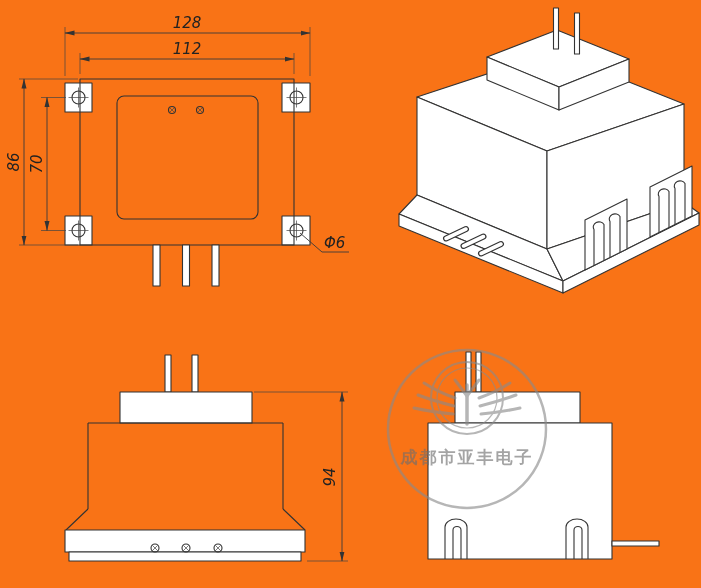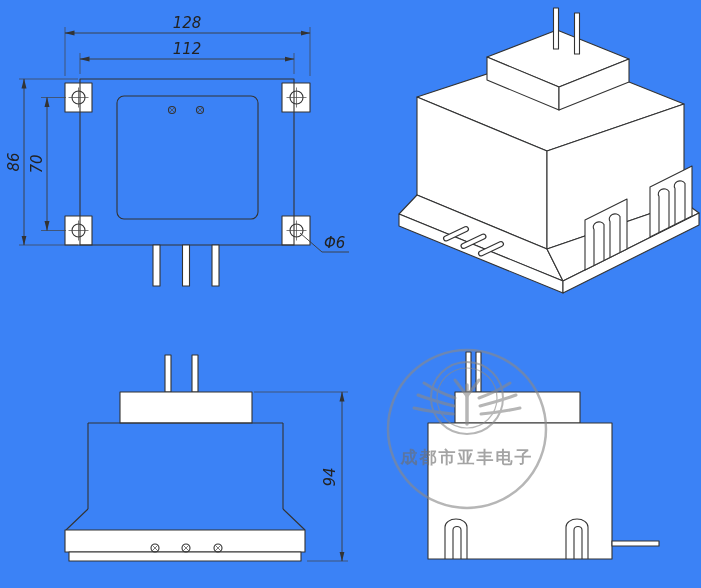--- a/index.html
+++ b/index.html
@@ -1,18 +1,18 @@
 <!DOCTYPE html>
 <html><head>
 <meta charset="utf-8">
 <style>
   * { margin:0; padding:0; box-sizing:border-box; }
   html,body { background:#ffffff; }
   body { font-family:"DejaVu Sans", sans-serif; }
-  .stage { position:relative; width:701px; height:588px; background:#3b82f6; overflow:hidden; }
+  .stage { position:relative; width:701px; height:588px; background:#f97316; overflow:hidden; }
   svg { display:block; }
   .pfill { fill:#ffffff; stroke:#333333; stroke-width:1.1; stroke-linejoin:round; }
   .pline { fill:none; stroke:#333333; stroke-width:1.1; stroke-linejoin:round; }
   .thin  { fill:none; stroke:#444444; stroke-width:0.7; }
   .dline { fill:none; stroke:#3a3a3a; stroke-width:0.9; }
   .dim-text { font-size:15px; font-style:italic; fill:#222222; font-family:"DejaVu Sans", sans-serif; }
   .wm { opacity:0.62; }
   .wm-s { fill:none; stroke:#8a8a8a; }
   .wm-text { font-size:17px; font-weight:bold; fill:#6e6e6e; letter-spacing:2px; font-family:"DejaVu Sans", sans-serif; }
 </style>

